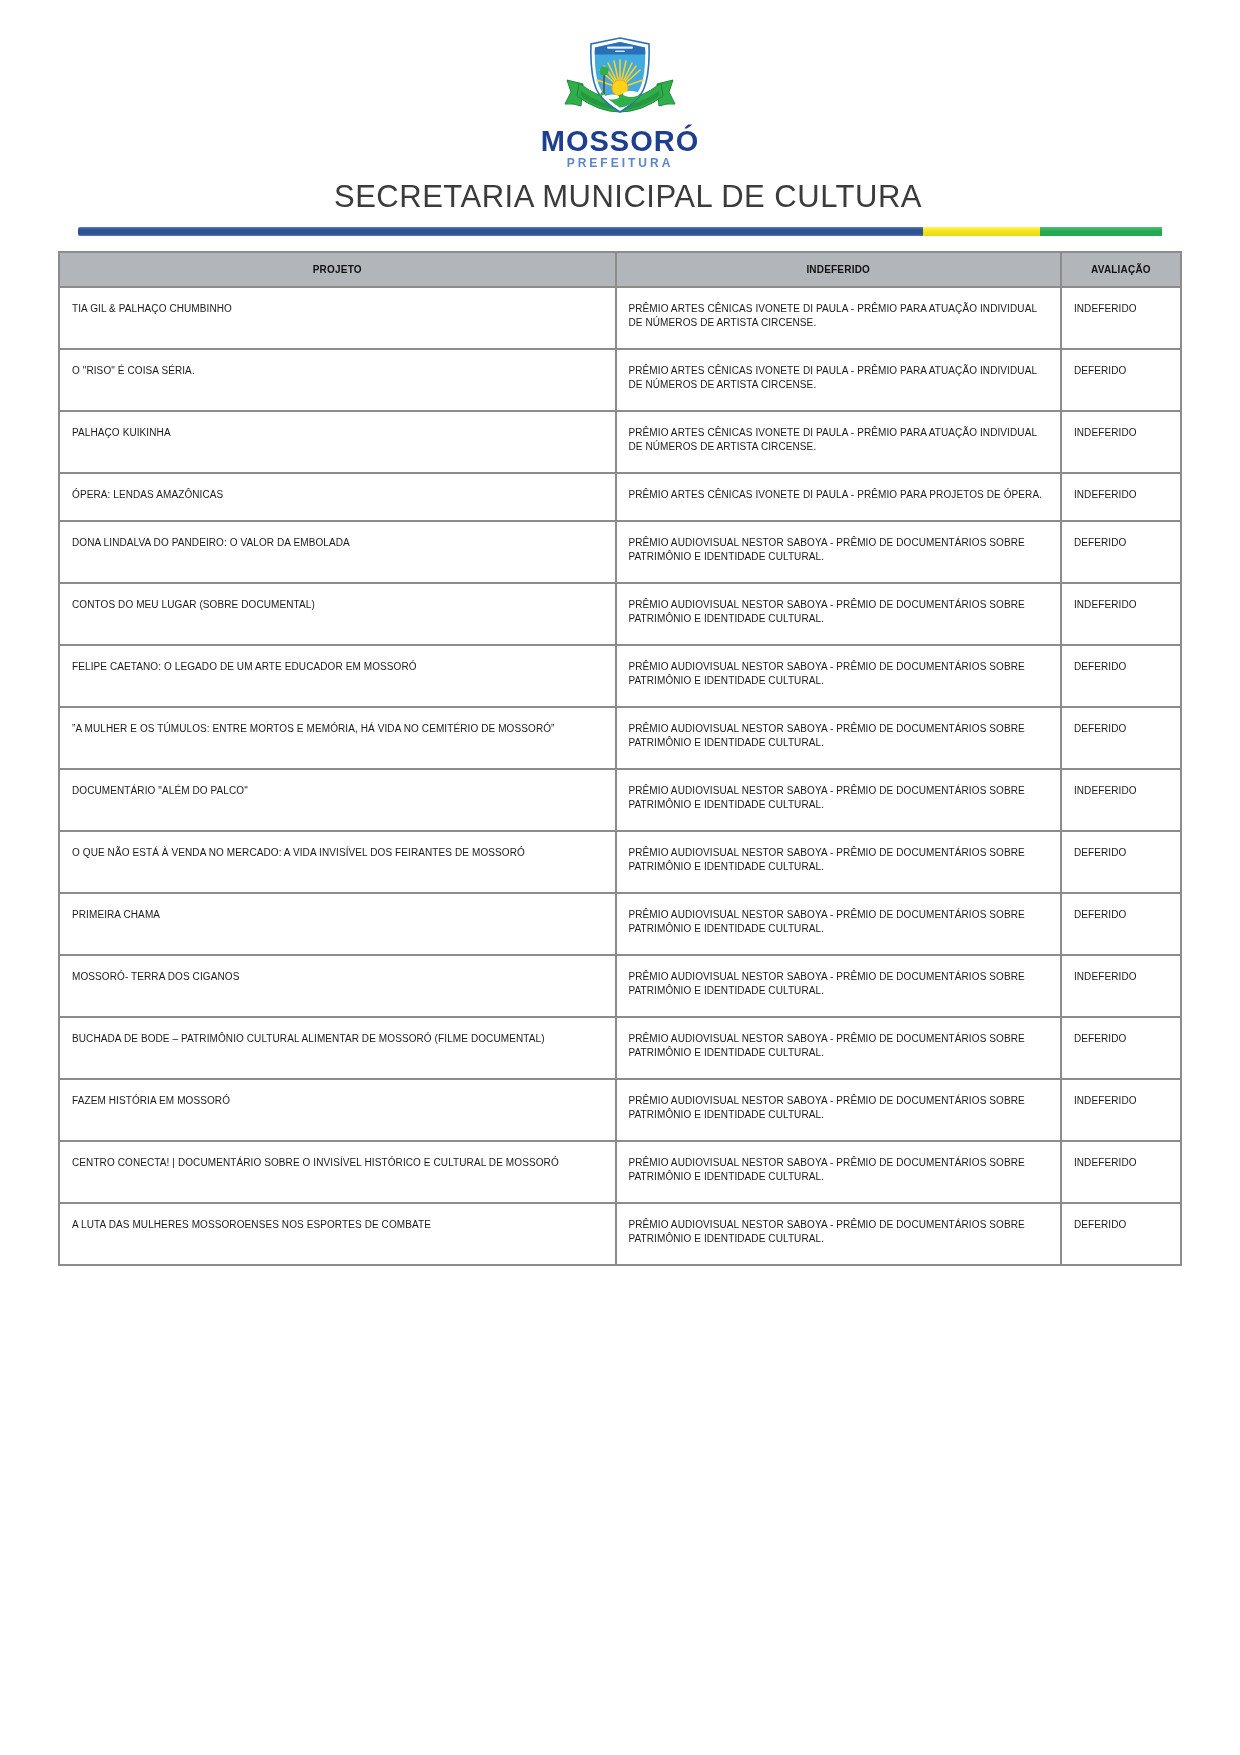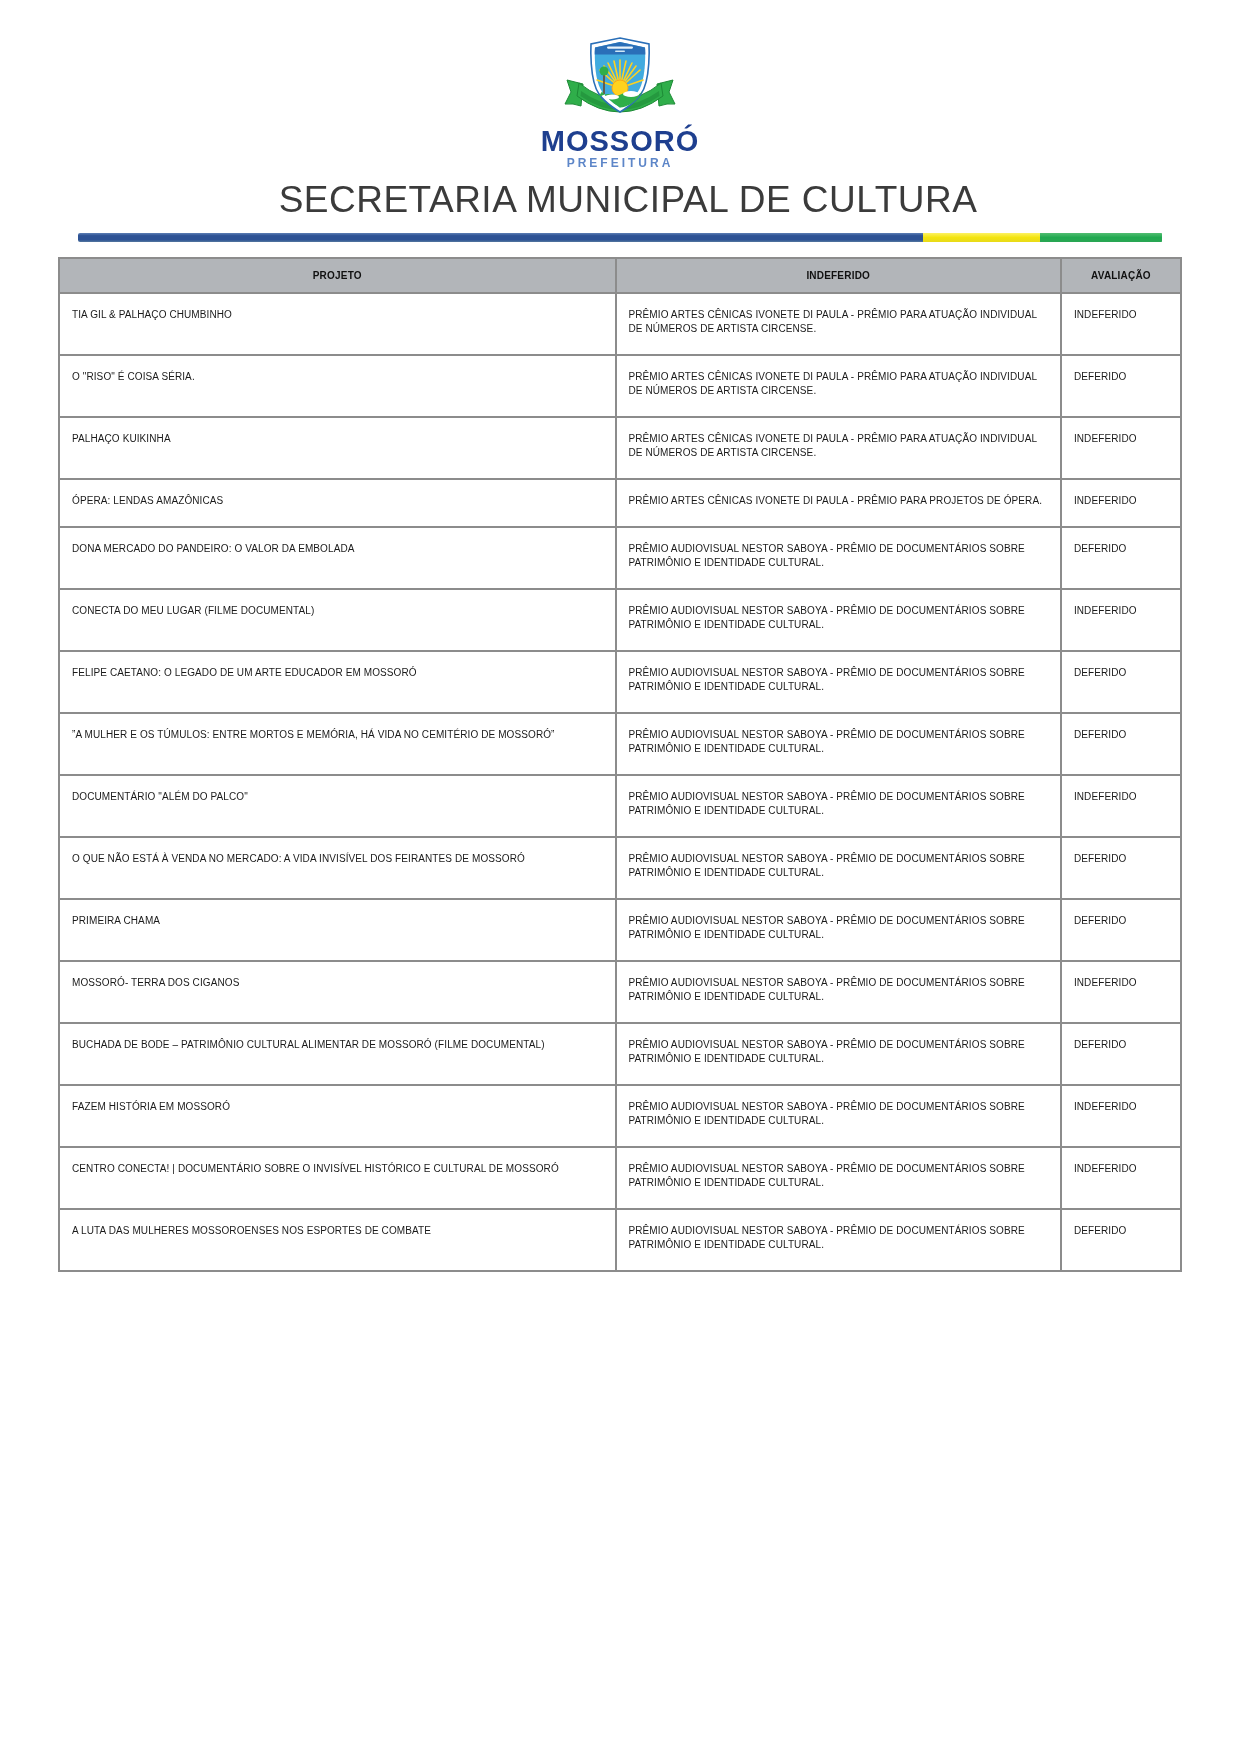--- a/index.html
+++ b/index.html
@@ -16,21 +16,21 @@
   .crest{display:block;margin:0 auto;width:150px;height:88px;}
   .city-name{
     font-size:29px;font-weight:bold;letter-spacing:1px;
     color:#1e3f8f;line-height:1.05;margin-top:2px;
   }
   .city-sub{
     font-size:12px;font-weight:bold;letter-spacing:3px;
     color:#5d86c8;line-height:1.1;margin-top:1px;
   }
   .doc-title{
-    font-size:37px;font-weight:500;color:#3b3b3b;
+    font-size:31px;font-weight:500;color:#3b3b3b;
     letter-spacing:0.5px;margin-top:9px;line-height:1.1;padding-left:16px;
   }
   .tricolor-bar{
     width:1085px;height:9px;margin:13px auto 0 auto;
     display:flex;border-radius:2px;overflow:hidden;
   }
   .bar-blue{width:77.9%;height:100%;background:linear-gradient(180deg,#5d7fb5 0%,#2d5294 30%,#2d5294 75%,#54779f 100%);}
   .bar-yellow{width:10.8%;height:100%;background:linear-gradient(180deg,#fdf262 0%,#f3e410 50%,#e8da1a 100%);}
   .bar-green{width:11.3%;height:100%;background:linear-gradient(180deg,#52bd72 0%,#21a950 50%,#2aa653 100%);}
 
@@ -153,26 +153,26 @@
     <td class="cell-projeto">PALHAÇO KUIKINHA</td>
     <td class="cell-categoria">PRÊMIO ARTES CÊNICAS IVONETE DI PAULA - PRÊMIO PARA ATUAÇÃO INDIVIDUAL DE NÚMEROS DE ARTISTA CIRCENSE.</td>
     <td class="cell-avaliacao">INDEFERIDO</td>
   </tr>
           <tr>
     <td class="cell-projeto">ÓPERA: LENDAS AMAZÔNICAS</td>
     <td class="cell-categoria">PRÊMIO ARTES CÊNICAS IVONETE DI PAULA - PRÊMIO PARA PROJETOS DE ÓPERA.</td>
     <td class="cell-avaliacao">INDEFERIDO</td>
   </tr>
           <tr>
-    <td class="cell-projeto">DONA MERCADO DO PANDEIRO: O VALOR DA EMBOLADA</td>
-    <td class="cell-categoria">PRÊMIO AUDIOVISUAL NESTOR SABOYA - PRÊMIO DE DOCUMENTÁRIOS SOBRE PATRIMÔNIO E IDENTIDADE CULTURAL.</td>
-    <td class="cell-avaliacao">DEFERIDO</td>
-  </tr>
-          <tr>
-    <td class="cell-projeto">CONECTA DO MEU LUGAR (FILME DOCUMENTAL)</td>
+    <td class="cell-projeto">DONA LINDALVA DO PANDEIRO: O VALOR DA EMBOLADA</td>
+    <td class="cell-categoria">PRÊMIO AUDIOVISUAL NESTOR SABOYA - PRÊMIO DE DOCUMENTÁRIOS SOBRE PATRIMÔNIO E IDENTIDADE CULTURAL.</td>
+    <td class="cell-avaliacao">DEFERIDO</td>
+  </tr>
+          <tr>
+    <td class="cell-projeto">CONTOS DO MEU LUGAR (SOBRE DOCUMENTAL)</td>
     <td class="cell-categoria">PRÊMIO AUDIOVISUAL NESTOR SABOYA - PRÊMIO DE DOCUMENTÁRIOS SOBRE PATRIMÔNIO E IDENTIDADE CULTURAL.</td>
     <td class="cell-avaliacao">INDEFERIDO</td>
   </tr>
           <tr>
     <td class="cell-projeto">FELIPE CAETANO: O LEGADO DE UM ARTE EDUCADOR EM MOSSORÓ</td>
     <td class="cell-categoria">PRÊMIO AUDIOVISUAL NESTOR SABOYA - PRÊMIO DE DOCUMENTÁRIOS SOBRE PATRIMÔNIO E IDENTIDADE CULTURAL.</td>
     <td class="cell-avaliacao">DEFERIDO</td>
   </tr>
           <tr>
     <td class="cell-projeto">”A MULHER E OS TÚMULOS: ENTRE MORTOS E MEMÓRIA, HÁ VIDA NO CEMITÉRIO DE MOSSORÓ”</td>

